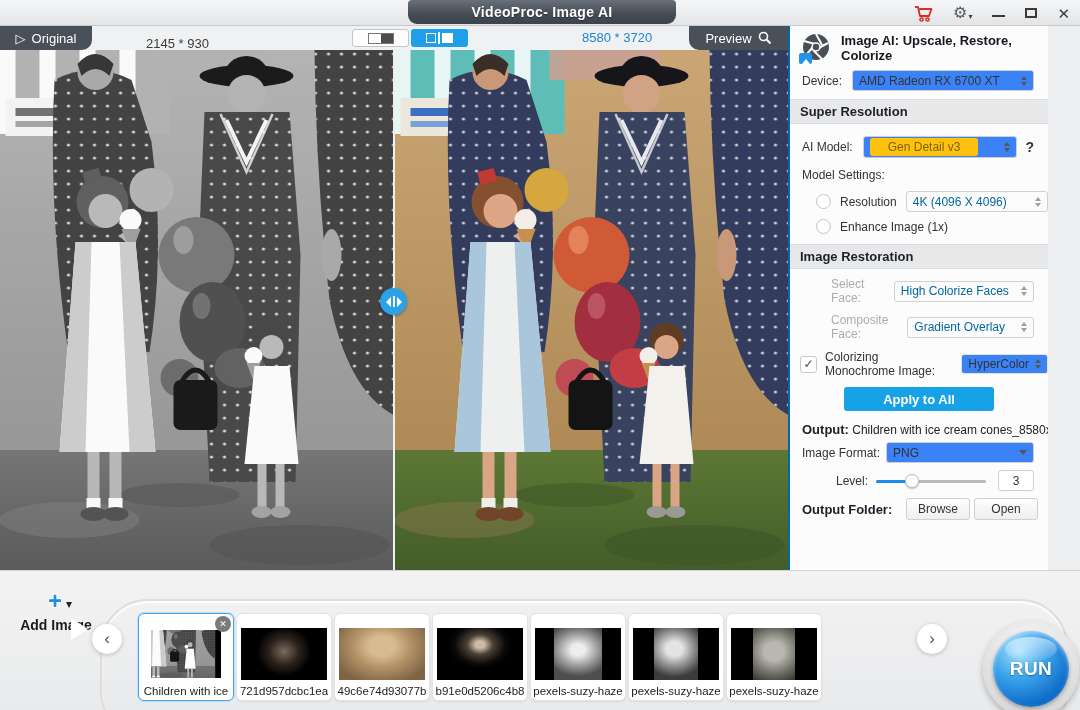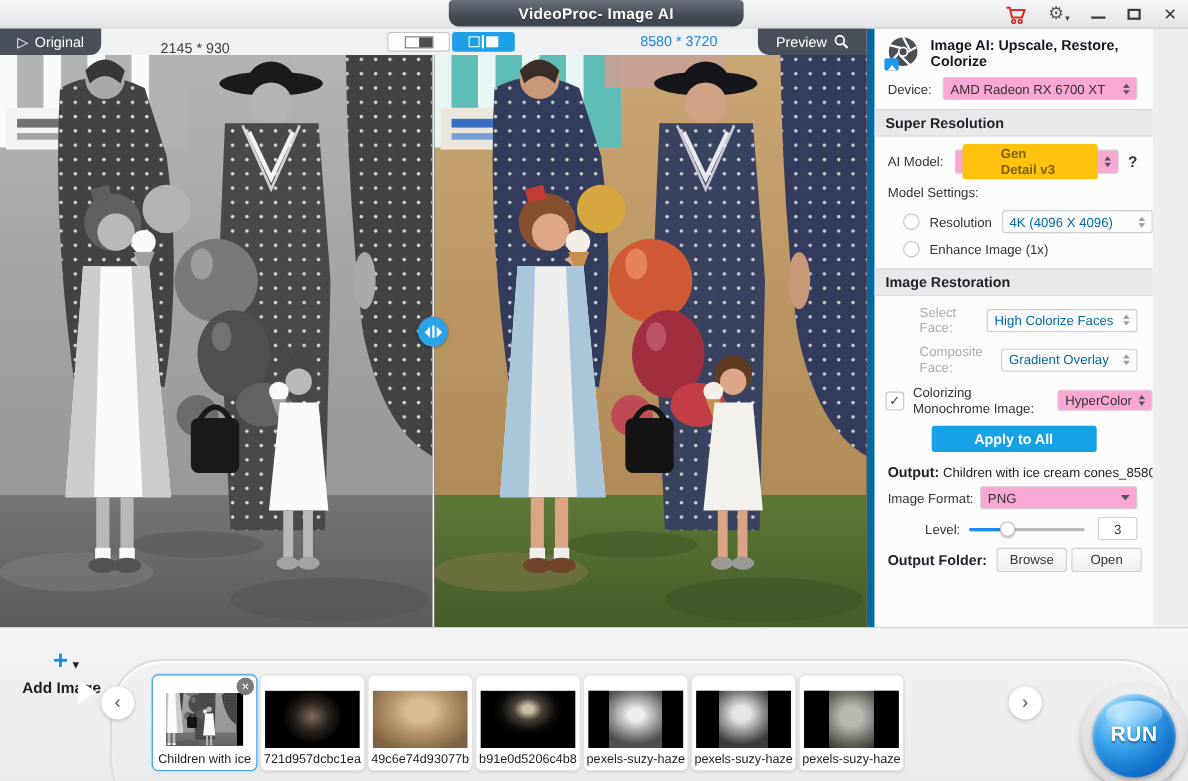--- a/index.html
+++ b/index.html
@@ -50,45 +50,45 @@
   .half svg { position:absolute; top:0; left:0; }
   .half.gray svg { filter:grayscale(1) brightness(1.07) contrast(.96); }
   .img-divider { width:2px; background:#eef0f0; height:100%; }
   .split-handle { position:absolute; left:380px; top:238px; width:27px; height:27px; border-radius:50%;
     background:#2ba2e8; display:flex; align-items:center; justify-content:center; gap:2px; box-shadow:0 1px 3px rgba(0,0,0,.35); }
   .split-handle .tri-l { width:0; height:0; border:5px solid transparent; border-right-color:#fff; margin-left:-3px; }
   .split-handle .tri-r { width:0; height:0; border:5px solid transparent; border-left-color:#fff; margin-right:-3px; }
   .split-handle .mid { width:2px; height:11px; background:#fff; }
 
   
-  .side-panel { width:260px; background:#fcfcfd; border-left:7px solid #0369a1; font-size:12px; color:#333; overflow:hidden; }
+  .side-panel { width:260px; background:#fcfcfd; border-left:2px solid #0369a1; font-size:12px; color:#333; overflow:hidden; }
   .panel-header { display:flex; align-items:center; gap:9px; padding:7px 8px 4px 10px; }
   .panel-title { font-weight:bold; font-size:13px; color:#14181e; }
   .ap-wrap { position:relative; width:32px; height:30px; flex:0 0 32px; }
   .ap-wrap svg { position:absolute; top:0; left:2px; }
   .ap-img { position:absolute; left:-1px; bottom:-1px; width:13px; height:11px; background:#2196e8; border-radius:2px; display:flex; align-items:flex-end; justify-content:center; overflow:hidden; }
   .ap-img .mtn { width:0; height:0; border:4px solid transparent; border-bottom:5px solid #fff; margin-bottom:0; }
 
   .device-row { display:flex; align-items:center; padding:3px 14px 8px 12px; gap:10px; }
 
-  .dd { display:flex; align-items:center; justify-content:space-between; background:#f9a8d4; border:1px solid #cfd0d2;
+  .dd { display:flex; align-items:center; justify-content:space-between; background:#3b82f6; border:1px solid #cfd0d2;
     border-radius:3px; height:21px; padding:0 6px; color:#333; }
   .dd.dis { color:#0369a1; background:#fbfbfb; }
   .spin { display:flex; flex-direction:column; gap:2px; margin-left:6px; }
   .spin i { width:0; height:0; border:3.5px solid transparent; }
   .spin .up { border-bottom:4px solid #555; } .spin .dn { border-top:4px solid #555; }
   .dd.dis .spin .up { border-bottom-color:#9aa0a5; } .dd.dis .spin .dn { border-top-color:#9aa0a5; }
 
   .section-bar { background:#e7e8ea; border-top:1px solid #dcdcde; border-bottom:1px solid #dcdcde;
     font-weight:bold; font-size:13px; color:#1d2127; padding:4px 10px; }
 
   .row { display:flex; align-items:center; padding:0 14px 0 12px; }
   .ai-row { margin:12px 0 4px; }
   .ai-row .dd { flex:1; margin-left:10px; height:22px; }
-  .model-badge { background:#ffc20e; color:#7a6300; font-size:12px; border-radius:3px; padding:2px 35px; font-weight:bold; }
+  .model-badge { background:#ffc20e; color:#7a6300; font-size:12px; border-radius:3px; padding:2px 18px; font-weight:normal; }
   .help { font-weight:bold; color:#333; font-size:14px; margin-left:8px; }
   .ms-label { padding:6px 12px 2px; }
   .opt-row { margin:7px 0; padding-left:26px; display:flex; align-items:center; gap:9px; }
   .radio { width:15px; height:15px; border-radius:50%; border:1px solid #c2c4c6; background:#fff; position:relative; flex:0 0 15px; }
   .radio.on { border-color:#2f9fe6; }
   .radio.on::after { content:""; position:absolute; inset:2px; border-radius:50%; background:#1e8fe0; }
   .sbtn { width:58px; height:21px; border:1px solid #2aa2e8; border-radius:3px; background:#fff; color:#1898e0;
     font-weight:bold; font-size:12px; display:flex; align-items:center; justify-content:center; }
   .sbtn.sel { background:#2aa2e8; color:#fff; }
   .scale-lbl { margin-right:4px; }

